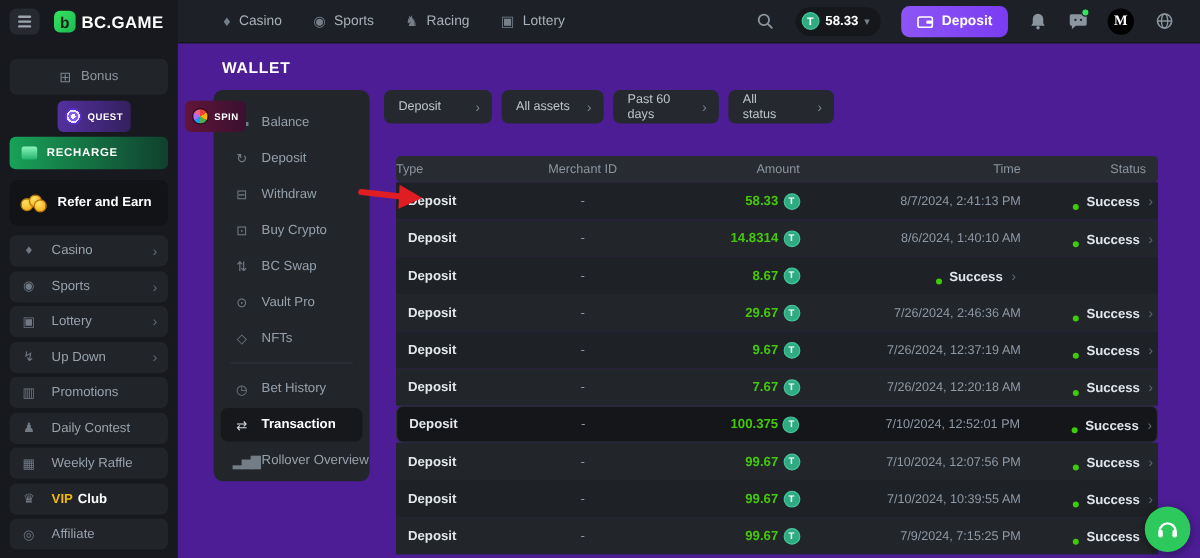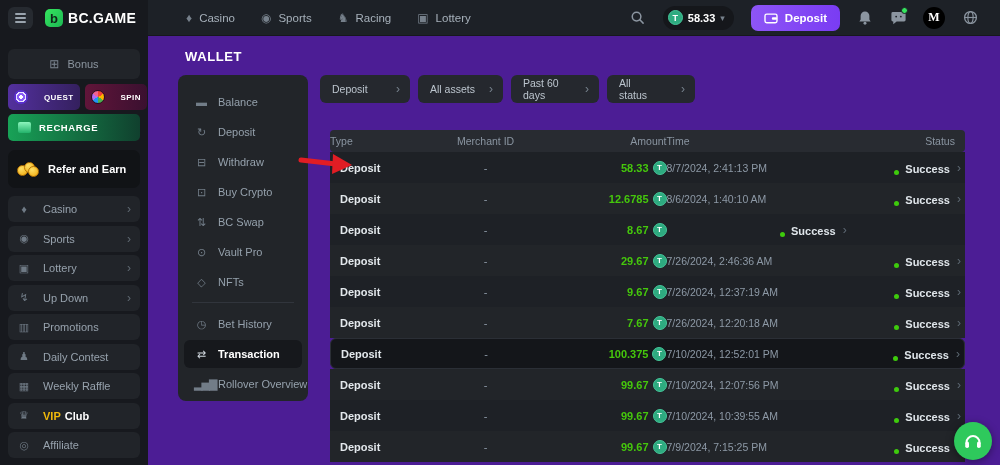--- a/index.html
+++ b/index.html
@@ -12,21 +12,21 @@
   .hamburger{width:25px;height:22px;background:#262a30;border-radius:6px;display:flex;flex-direction:column;justify-content:center;align-items:center;gap:2.5px;cursor:pointer;}
   .hamburger i{display:block;width:11px;height:1.6px;background:#9aa4ae;border-radius:1px;}
   .logo{display:flex;align-items:center;gap:5px;cursor:pointer;}
   .logo-badge{width:18px;height:18px;border-radius:5px;background:linear-gradient(135deg,#35e55e,#1db954);color:#10241a;font-weight:bold;font-size:13px;display:flex;align-items:center;justify-content:center;}
   .logo-text{color:#fff;font-weight:bold;font-size:14px;letter-spacing:.3px;}
 
   .bonus-btn{margin-top:13px;height:30px;background:#212429;border-radius:6px;display:flex;align-items:center;justify-content:center;gap:8px;color:#8b959f;font-size:11px;cursor:pointer;}
   .gift-glyph{color:#7b8590;font-size:12px;}
 
   .tiles{margin-top:5px;display:flex;gap:5px;}
-  .tile{flex:1;height:26px;border-radius:5px;display:flex;align-items:center;gap:16px;padding:0 6px;cursor:pointer;}
+  .tile{flex:1;height:26px;border-radius:5px;display:flex;align-items:center;gap:5px;padding:0 6px;cursor:pointer;margin-left:40px;}
   .tile-quest{background:linear-gradient(90deg,#53309e,#34205e);}
   .tile-spin{background:linear-gradient(90deg,#611539,#3a1030);}
   .tile label{color:#fff;font-size:8px;font-weight:bold;letter-spacing:.4px;cursor:pointer;}
   .quest-ico{width:14px;height:14px;border-radius:50%;background:radial-gradient(circle,#ffffff 0 2px,#8a5cf6 2px 4px,#e9e2ff 4px 5.5px,#5a2fd0 5.5px 7px);}
   .spin-ico{width:14px;height:14px;border-radius:50%;border:1.5px solid #2a0d1e;background:conic-gradient(#f44336 0 60deg,#ffb300 0 120deg,#4caf50 0 180deg,#2196f3 0 240deg,#b26af4 0 300deg,#f06292 0 360deg);}
 
   .recharge-btn{margin-top:4px;height:27px;border-radius:5px;background:linear-gradient(90deg,#18a257,#10402e);display:flex;align-items:center;gap:8px;padding:0 10px;cursor:pointer;}
   .recharge-ico{width:13px;height:11px;border-radius:2px;background:linear-gradient(#8df5bd,#23b36b);}
   .recharge-btn label{color:#fff;font-size:9.5px;font-weight:bold;letter-spacing:.6px;cursor:pointer;}
 
@@ -87,21 +87,21 @@
   .trow{height:31px;display:grid;grid-template-columns:17% 15% 21% 29% 18%;align-items:center;background:#1e2126;}
   .trow:nth-child(even){background:#222529;}
   .trow.highlight{background:#14161a;border:1px solid #2b2f36;border-radius:6px;}
   .c1{padding-left:10px;color:#e3e8ec;font-size:11px;font-weight:bold;}
   .th1{padding-left:0;}
   .c2,.th2{text-align:center;color:#8d99a6;font-size:11px;}
   .c3,.th3{display:flex;justify-content:flex-end;align-items:center;}
   .th3{color:#8a95a1;}
   .c3 .amt{color:#45c70c;font-size:11px;font-weight:bold;}
   .c3 .coin{width:14px;height:14px;font-size:8px;margin-left:4px;}
-  .c4,.th4{text-align:left;color:#8d99a6;font-size:10.5px;}
+  .c4,.th4{text-align:right;color:#8d99a6;font-size:10.5px;}
   .c5{display:flex;justify-content:flex-end;align-items:flex-end;padding-right:4px;}
   .th5{text-align:right;padding-right:10px;}
   .c5 .dot{width:5px;height:5px;border-radius:50%;background:#3ecb0c;margin-right:6px;}
   .c5 .st{color:#dfe5ea;font-size:11px;font-weight:bold;}
   .c5 .chev{color:#5d6873;font-size:12px;margin-left:7px;}
 
   .arrow{position:absolute;left:150px;top:111px;z-index:6;}
   .support{position:absolute;right:8px;top:386px;width:38px;height:38px;border-radius:50%;background:#2ec95c;display:flex;align-items:center;justify-content:center;cursor:pointer;box-shadow:0 2px 8px rgba(0,0,0,.4);z-index:7;}
   svg{display:block;}
 </style>
@@ -339,21 +339,21 @@
             <div class="c5">
               <span class="dot"></span>
               <span class="st">Success</span>
               <span class="chev">›</span>
             </div>
           </div>
           <div class="trow">
             <div class="c1">Deposit</div>
             <div class="c2">-</div>
             <div class="c3">
-              <span class="amt">12.6785</span>
+              <span class="amt">14.8314</span>
               <span class="coin">T</span>
             </div>
             <div class="c4">8/6/2024, 1:40:10 AM</div>
             <div class="c5">
               <span class="dot"></span>
               <span class="st">Success</span>
               <span class="chev">›</span>
             </div>
           </div>
           <div class="trow">

